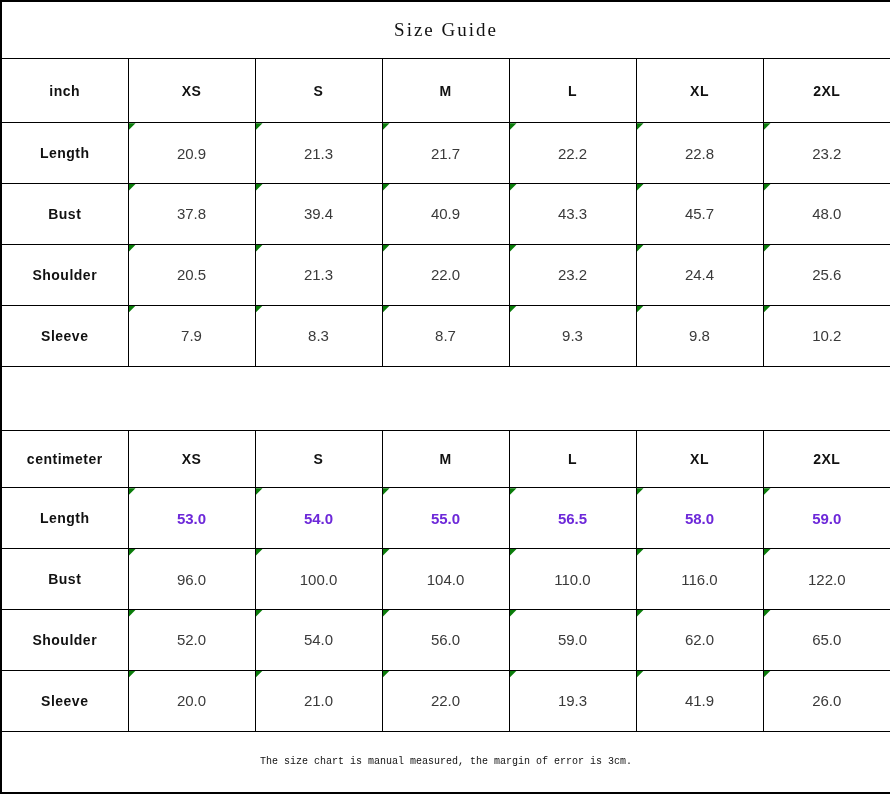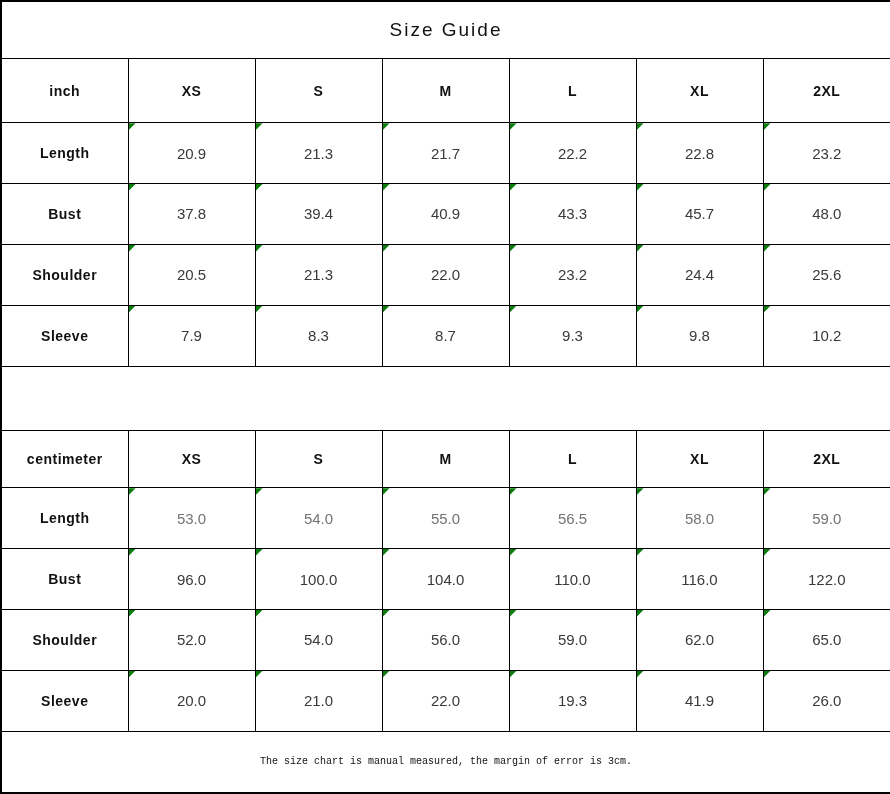--- a/index.html
+++ b/index.html
@@ -28,21 +28,21 @@
     padding: 0;
     box-sizing: border-box;
     overflow: hidden;
   }
   
   table.size-guide {
     border: 2px solid #000000;
   }
   tr.title-row td {
     height: 56px;
-    font-family: Liberation Sans, sans-serif;
+    font-family: Liberation Serif, serif;
     font-size: 19px;
     letter-spacing: 2px;
     color: #111111;
   }
   tr.head-row td {
     height: 62px;
     font-weight: bold;
     font-size: 14px;
     letter-spacing: 0.5px;
     color: #111111;
@@ -57,22 +57,22 @@
     color: #3a3a3a;
     margin-left: 24px;
   }
   tr.data-row td.label-cell {
     font-weight: bold;
     font-size: 14px;
     letter-spacing: 0.5px;
     color: #111111;
   }
   tr.data-row.bold-vals td.value-cell {
-    font-weight: normal;
-    color: #737373;
+    font-weight: bold;
+    color: #6d28d9;
   }
   td.value-cell {
     position: relative;
   }
   .corner-marker {
     position: absolute;
     top: 0;
     left: 0;
     width: 7px;
     height: 7px;

